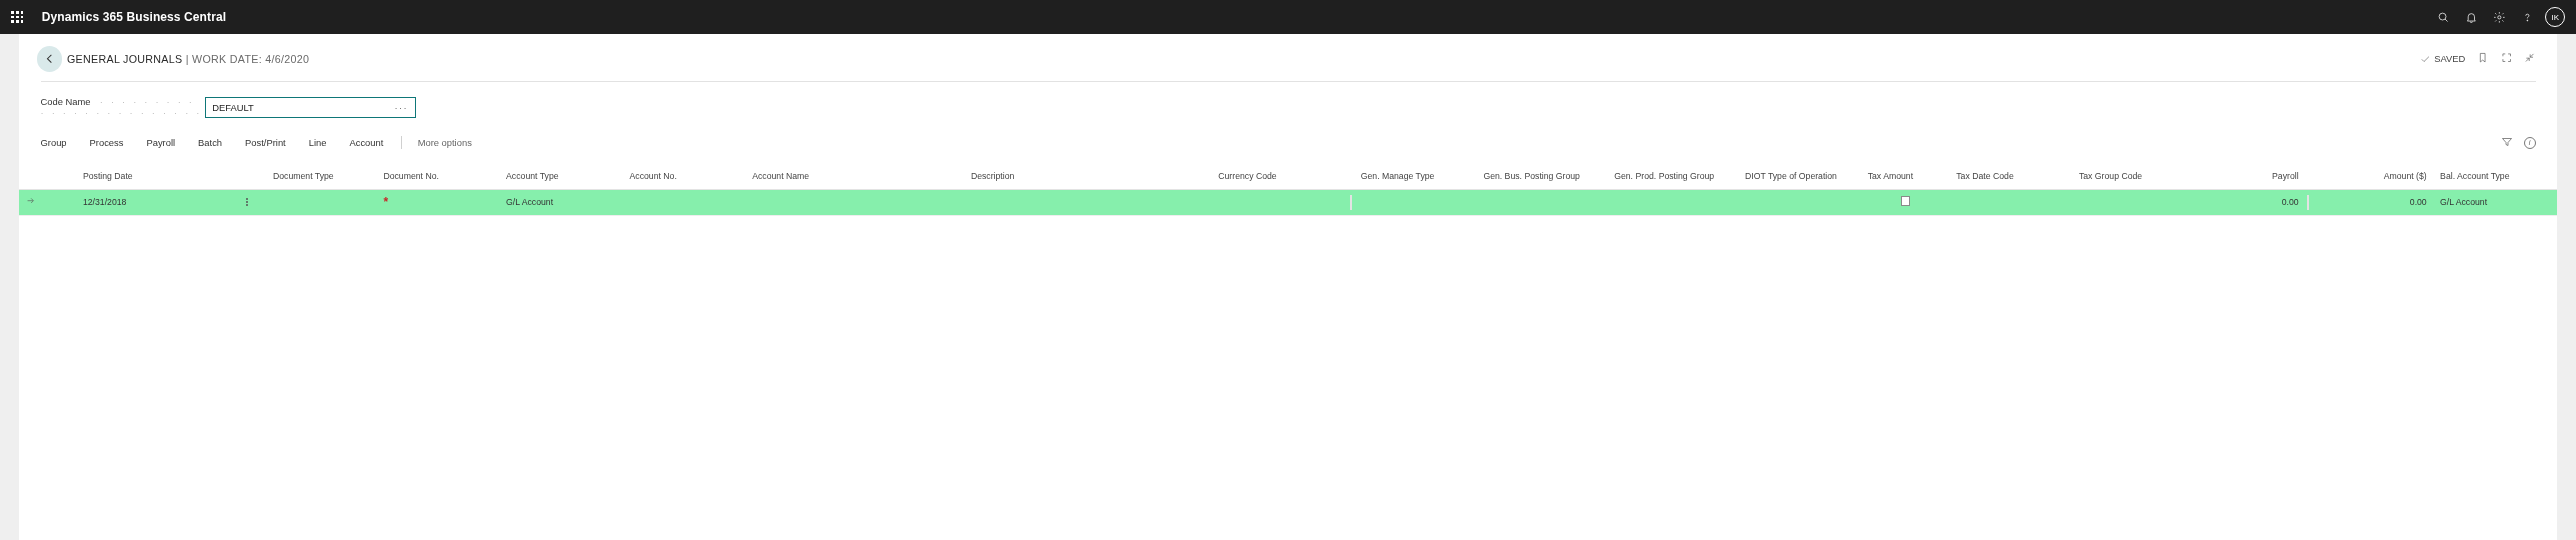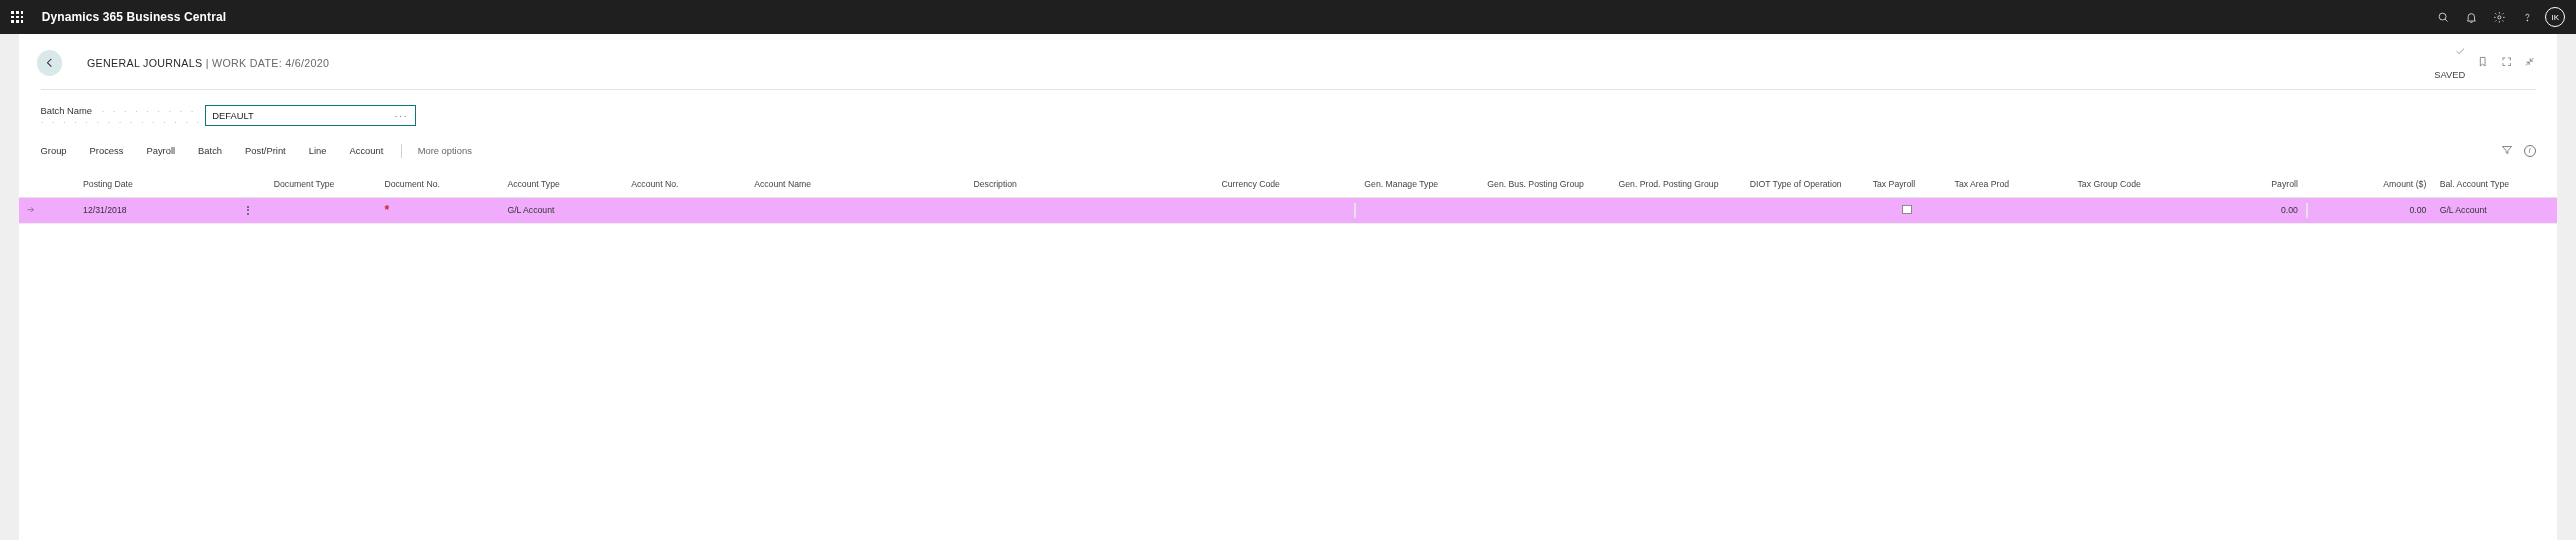--- a/index.html
+++ b/index.html
@@ -16,24 +16,24 @@
 .avatar { width:20px; height:20px; border-radius:50%; border:1px solid #fff; display:flex; align-items:center; justify-content:center; font-size:8px; margin-left:4px; margin-right:2.7px; }
 
 
 .page-wrap { margin:0 19px 0 19px; background:#fff; min-height:calc(100vh - 34px); position:relative; }
 .page-inner { padding:0 21.5px; }
 
 
 .header-row { display:flex; align-items:center; padding:12px 0 9.4px; }
 .back-circle { width:25.5px; height:25.5px; border-radius:50%; background:#d9e9ea; display:flex; align-items:center; justify-content:center; cursor:pointer; margin-left:-4px; }
 .back-circle svg { width:13.4px; height:13.4px; stroke:#333; fill:none; stroke-width:1.8; }
-.bc-title { margin-left:25px; font-size:10.7px; color:#2a2a2a; letter-spacing:0.3px; }
+.bc-title { margin-left:5px; font-size:10.7px; color:#2a2a2a; letter-spacing:0.3px; }
 .bc-title .thin { font-weight:300; color:#6a6a6a; }
 .header-row .spacer { flex:1; }
-.hdr-btn { display:flex; align-items:flex-end; gap:12px; font-size:9.4px; color:#444; margin-left:12px; cursor:pointer;flex-direction:column; }
+.hdr-btn { display:flex; align-items:flex-end; gap:4px; font-size:9.4px; color:#444; margin-left:12px; cursor:pointer; }
 .hdr-btn svg { width:10.7px; height:10.7px; stroke:#555; fill:none; stroke-width:1.4; }
 .hdr-ic { margin-left:12px; cursor:pointer; }
 .hdr-ic svg { width:11.4px; height:11.4px; stroke:#555; fill:none; stroke-width:1.4; }
 
 .rule { height:0.7px; background:#e2e2e2; margin:0 0 14.8px; }
 
 
 .field-row { display:flex; align-items:center; margin-bottom:17.4px; }
 .field-label { font-size:9.4px; color:#333; width:164px; position:relative; }
 .field-label .dots { color:#bbb; letter-spacing:2.7px; margin-left:4px; }
@@ -49,21 +49,21 @@
 .menu-row .ric { margin-left:10.7px; cursor:pointer; }
 .menu-row .ric svg { width:12px; height:12px; stroke:#555; fill:none; stroke-width:1.4; }
 .info-c { width:12px; height:12px; border:0.9px solid #777; border-radius:50%; display:flex; align-items:center; justify-content:center; font-size:7.4px; color:#666; font-style:italic; }
 
 
 .grid-wrap { margin:16px -21.5px; }
 table.grid { width:100%; border-collapse:collapse; font-size:8.7px; color:#333; }
 table.grid th { text-align:left; font-weight:400; color:#444; padding:5.4px 6.7px 6.7px; vertical-align:bottom; line-height:1.25; border-bottom:0.7px solid #e3e3e3; white-space:normal; }
 table.grid th.r, table.grid td.r { text-align:right; }
 table.grid td { padding:5.4px 6.7px; border-bottom:0.7px solid #eee; white-space:nowrap; }
-tr.sel td { background:#f0abfc; }
+tr.sel td { background:#86efac; }
 .row-arrow svg { width:9.4px; height:9.4px; stroke:#555; fill:none; stroke-width:1.6; }
 .row-menu { display:flex; flex-direction:column; gap:1.3px; align-items:center; cursor:pointer; }
 .row-menu span { width:2px; height:2px; border-radius:50%; background:#555; }
 .asterisk { color:#c62828; font-size:12px; font-weight:bold; }
 .chk { width:9.4px; height:9.4px; border:0.7px solid #8a8a8a; background:#fff; display:inline-block; }
 
 .sep-col { width:2.7px; padding:0!important; }
 .sep-col div { width:2px; background:#e3e3e3; height:14.8px; margin:auto; }
 
 
@@ -154,21 +154,21 @@
             <path d="M13 11h6"></path>
             <path d="M13 11V5"></path>
           </svg>
       </div>
     </div>
 
     <div class="rule"></div>
 
     <div class="field-row">
       <div class="field-label">
-        <span>Batch Name</span><span class="dots"> · · · · · · · · · · · · · · · · · · · · · · · ·</span>
+        <span>Code Name</span><span class="dots"> · · · · · · · · · · · · · · · · · · · · · · · ·</span>
       </div>
       <div class="dd">
         <span>DEFAULT</span>
         <span class="ell">···</span>
       </div>
     </div>
 
     <div class="menu-row">
       <span class="m">Group</span>
       <span class="m">Process</span>
@@ -202,22 +202,22 @@
             <th style="width:54px">Account Type</th>
             <th style="width:60px">Account No.</th>
             <th style="width:107px">Account Name</th>
             <th style="width:121px">Description</th>
             <th style="width:67px">Currency Code</th>
             <th class="sep-col"></th>
             <th style="width:60px">Gen. Manage Type</th>
             <th style="width:64px">Gen. Bus. Posting Group</th>
             <th style="width:64px">Gen. Prod. Posting Group</th>
             <th style="width:60px">DIOT Type of Operation</th>
-            <th style="width:37px">Tax Payroll</th>
-            <th style="width:60px">Tax Area Prod</th>
+            <th style="width:37px">Tax Amount</th>
+            <th style="width:60px">Tax Date Code</th>
             <th style="width:54px">Tax Group Code</th>
             <th class="r" style="width:60px">Payroll</th>
             <th class="sep-col"></th>
             <th class="r" style="width:60px">Amount ($)</th>
             <th style="width:40px">Bal. Account Type</th>
           </tr>
         </thead>
         <tbody>
           <tr class="sel">
             <td class="c-arrow">

